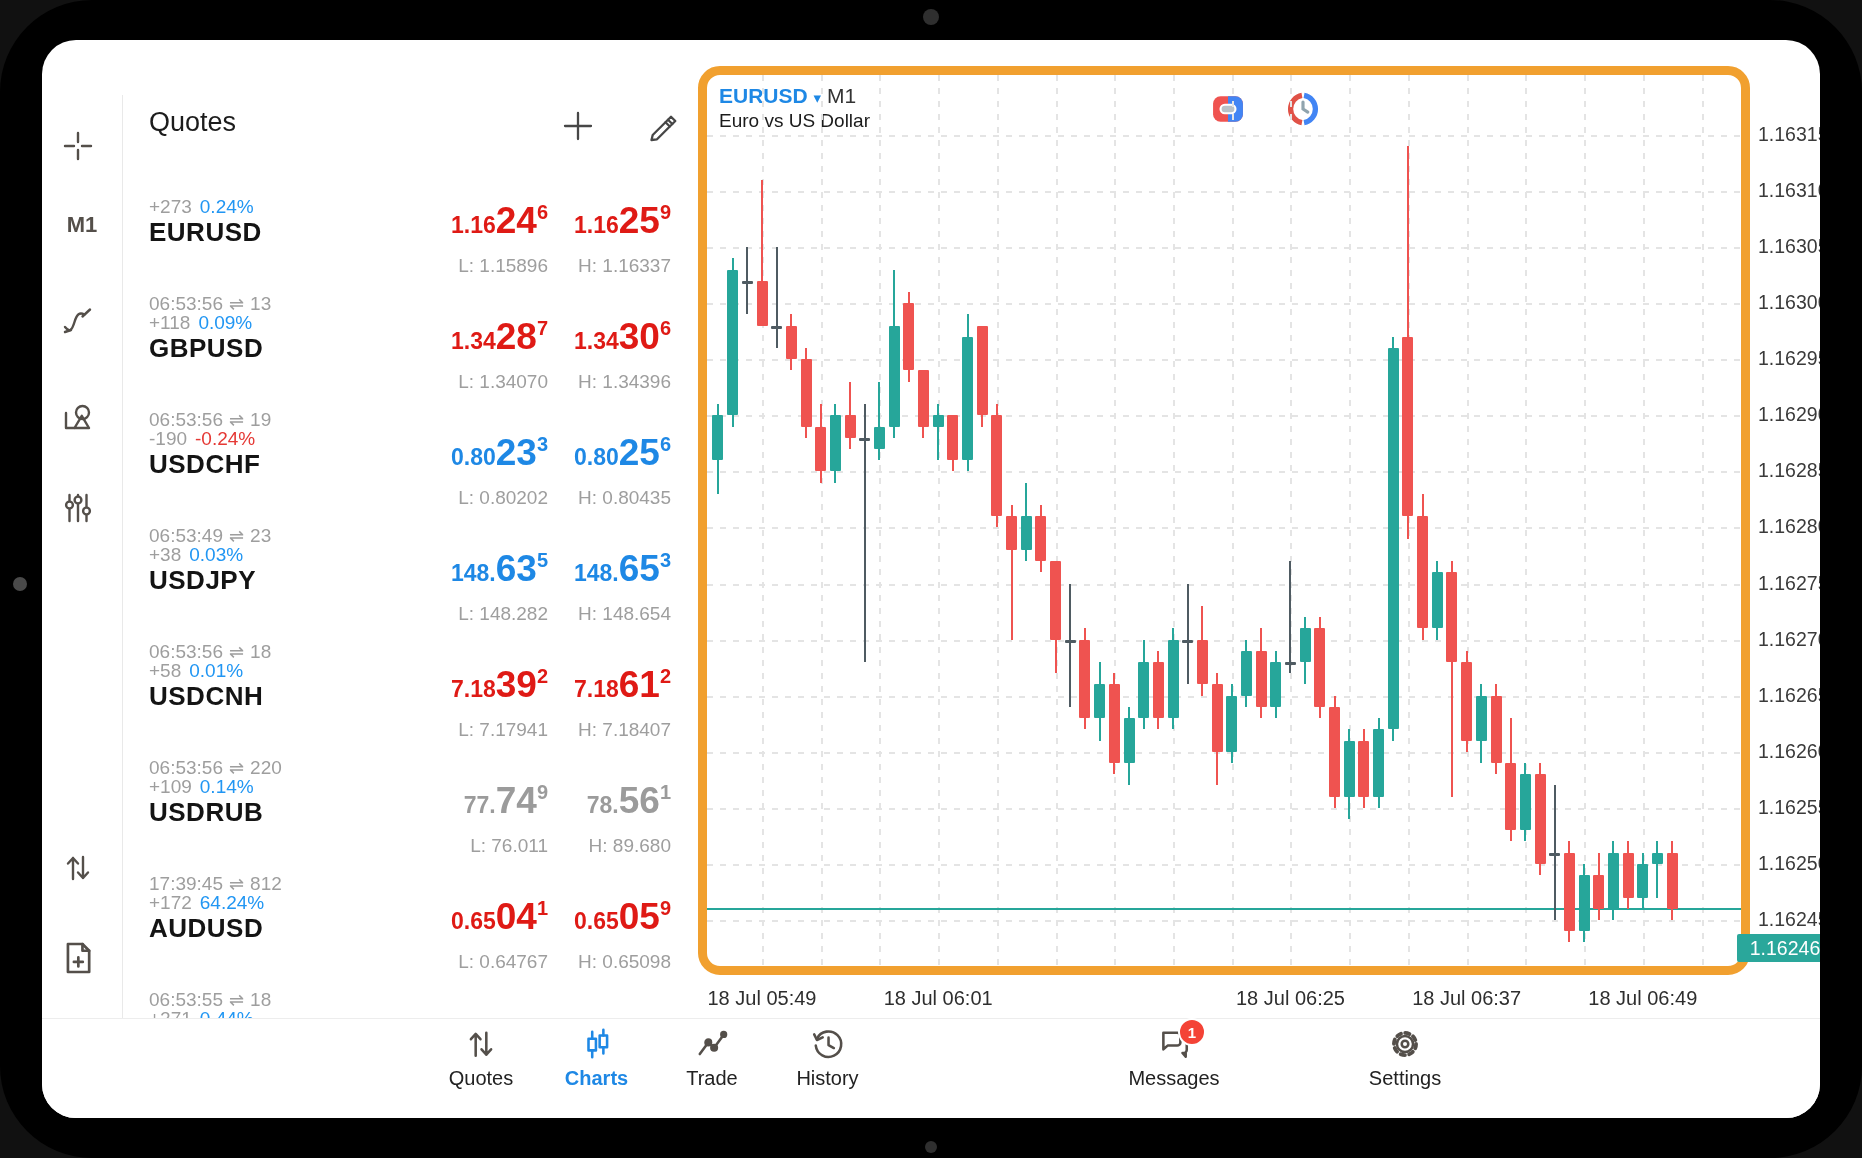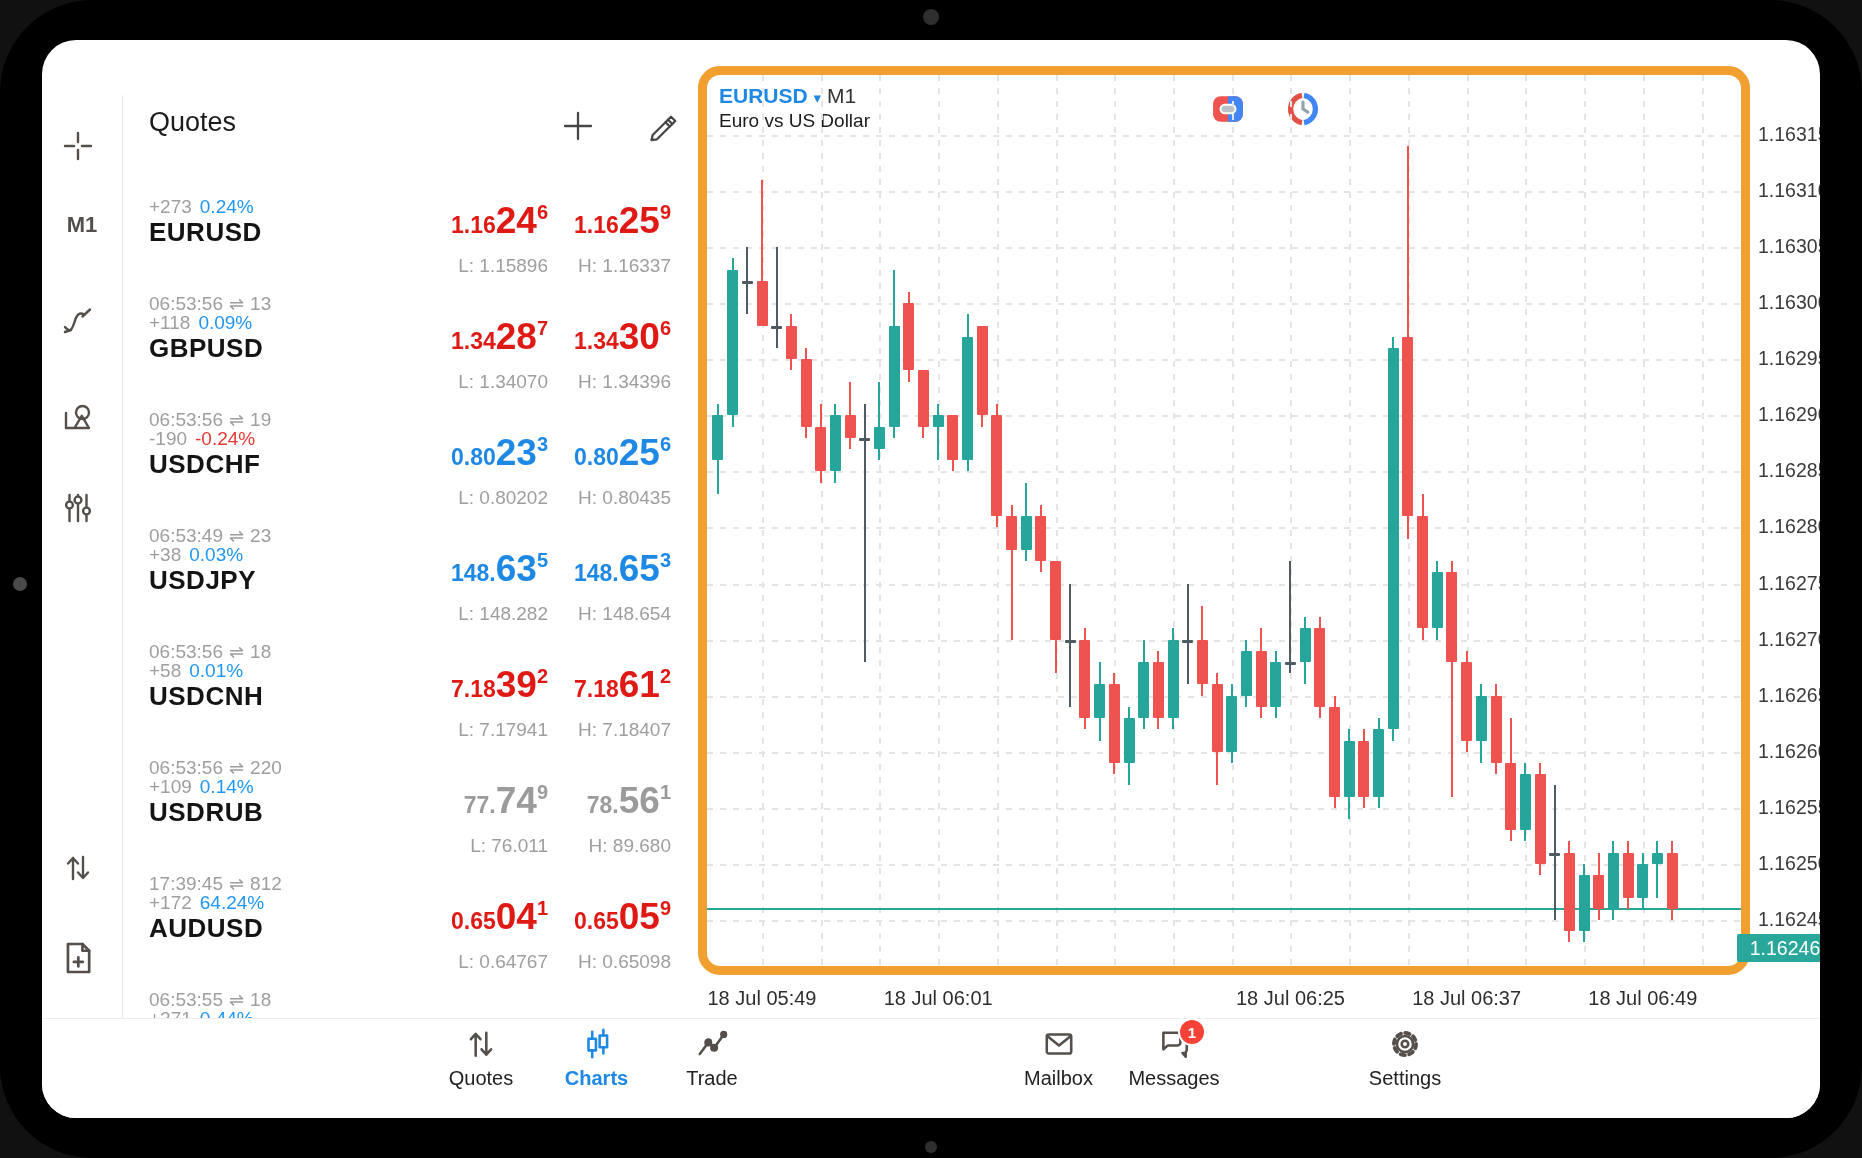--- a/index.html
+++ b/index.html
@@ -578,24 +578,25 @@
             <path d="M11.5 4.5 V11 M11.5 22 V28.5"></path>
             <rect x="18.5" y="8" width="7" height="11"></rect>
             <path d="M22 2.5 V8 M22 19 V25"></path>
           </svg></div><div class="nav-label">Charts</div></div>
       <div class="nav-item" style="left: 610px;"><div class="nav-ic"><svg width="34" height="34" viewBox="0 0 32 32">
             <path d="M4.5 25.5 L12.5 14.5 L18 19.5 L27.5 6.5"></path>
             <circle cx="12.5" cy="14.5" r="2.6" fill="#544f4a"></circle>
             <circle cx="18" cy="19.5" r="2.6" fill="#544f4a"></circle>
             <circle cx="27" cy="7" r="2.2" fill="#544f4a"></circle>
           </svg></div><div class="nav-label">Trade</div></div>
-      <div class="nav-item" style="left: 956.5px;"><div class="nav-ic"><svg width="34" height="34" viewBox="0 0 32 32">
-            <rect x="4.5" y="7" width="23" height="18" rx="2"></rect>
-            <path d="M5.5 9 L16 17.5 L26.5 9"></path>
-          </svg></div><div class="nav-label">Mailbox</div></div>
+      <div class="nav-item" style="left: 725.5px;"><div class="nav-ic"><svg width="34" height="34" viewBox="0 0 32 32">
+            <path d="M5.6 11 A12 12 0 1 1 4.5 17.5"></path>
+            <path d="M3 7 L5.6 12.2 L11 9.8"></path>
+            <path d="M16.5 10 V17 L21.5 19.8"></path>
+          </svg></div><div class="nav-label">History</div></div>
       <div class="nav-item" style="left: 1072px;"><div class="nav-ic"><svg width="34" height="34" viewBox="0 0 32 32">
             <path d="M6 5.5 h13 a3 3 0 0 1 3 3 v6 a3 3 0 0 1 -3 3 h-9 l-4 3.5 Z"></path>
             <path d="M25 12.5 a3 3 0 0 1 3 3 v6 a3 3 0 0 1 -3 3 h-1 l3 3.5 v-3.5"></path>
           </svg><div class="badge">1</div></div><div class="nav-label">Messages</div></div>
       <div class="nav-item" style="left: 1303px;"><div class="nav-ic"><svg width="34" height="34" viewBox="0 0 32 32">
             <circle cx="16" cy="16" r="10.4" stroke-width="3.6" stroke-dasharray="4.1 4.05"></circle>
             <circle cx="16" cy="16" r="7.6" stroke-width="2.4"></circle>
             <circle cx="16" cy="16" r="3.1" stroke-width="2.4"></circle>
           </svg></div><div class="nav-label">Settings</div></div>
     </nav>

